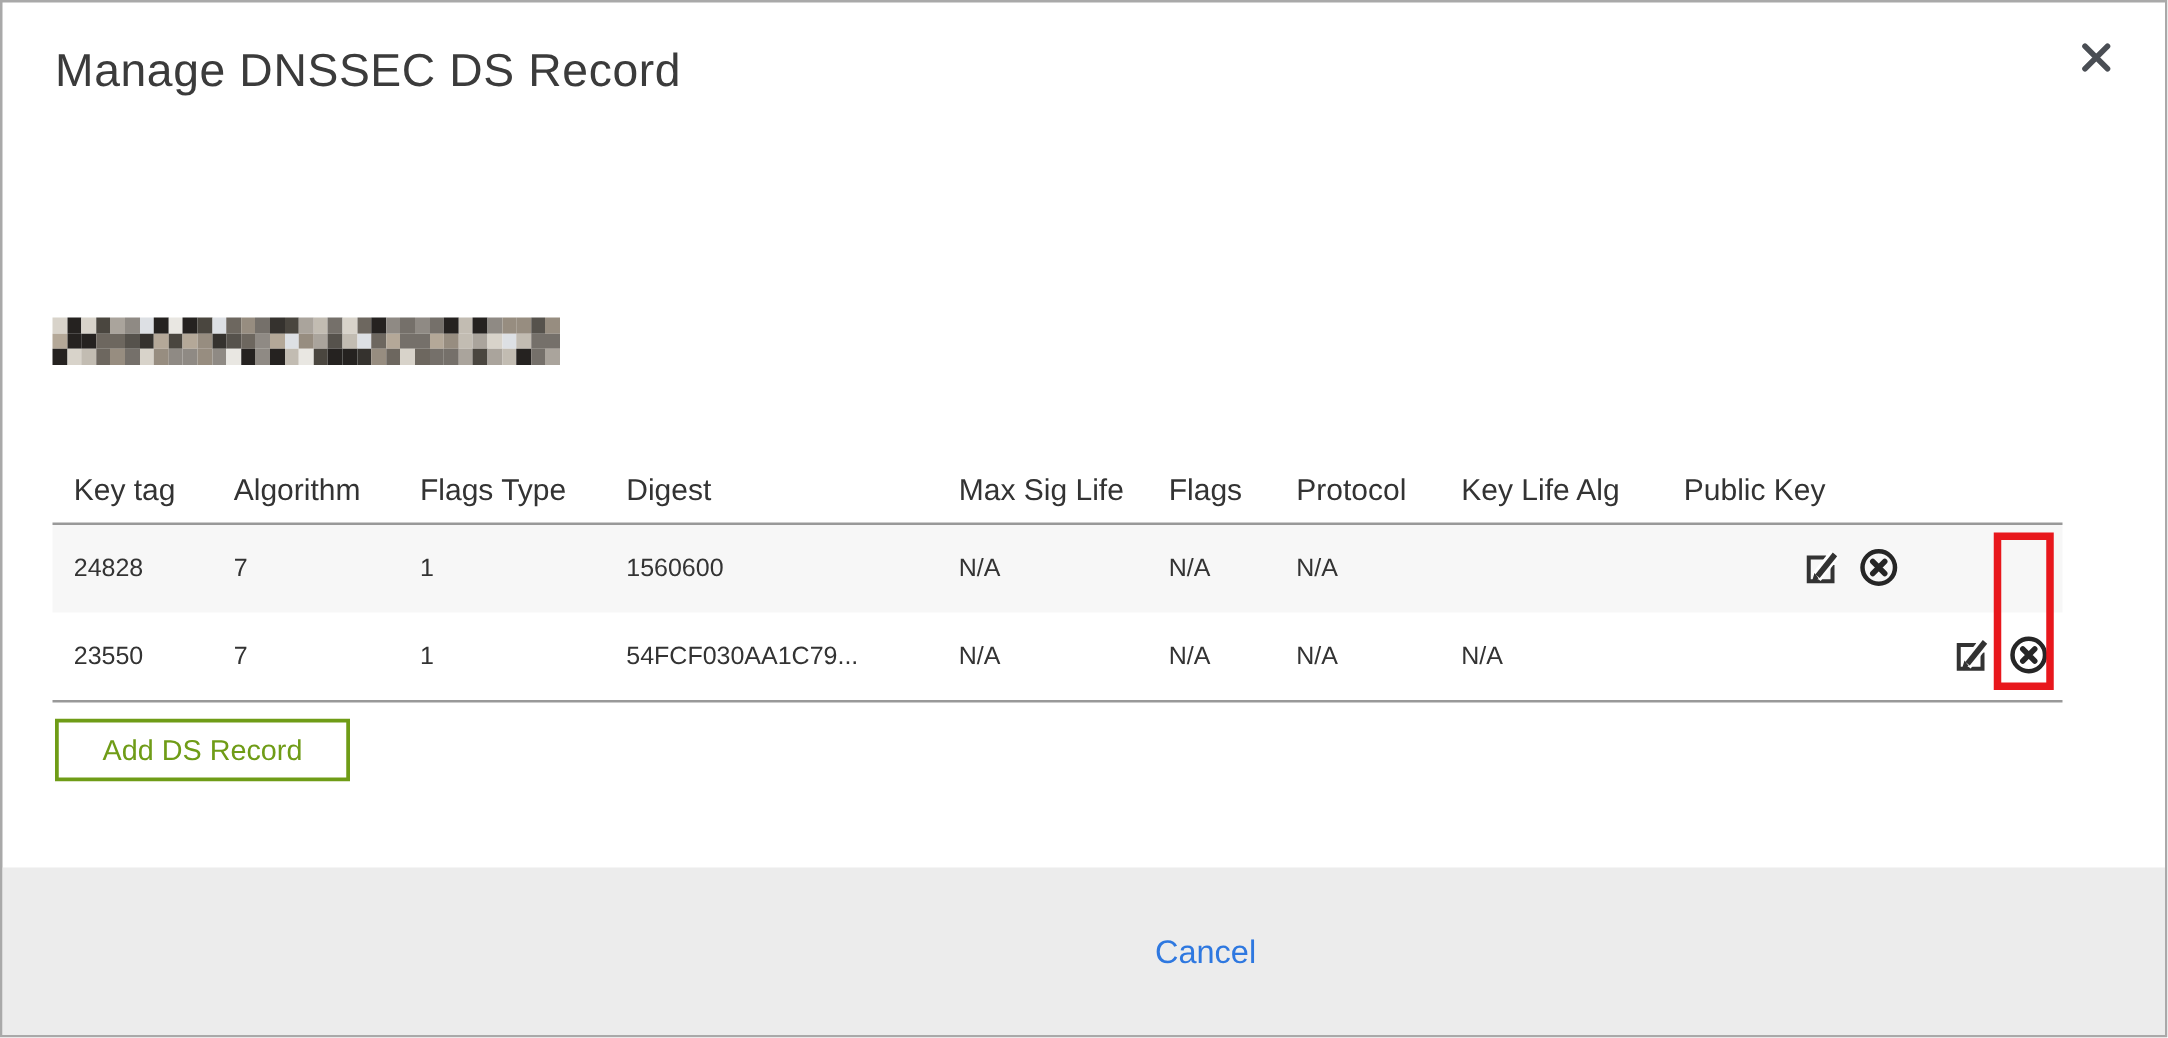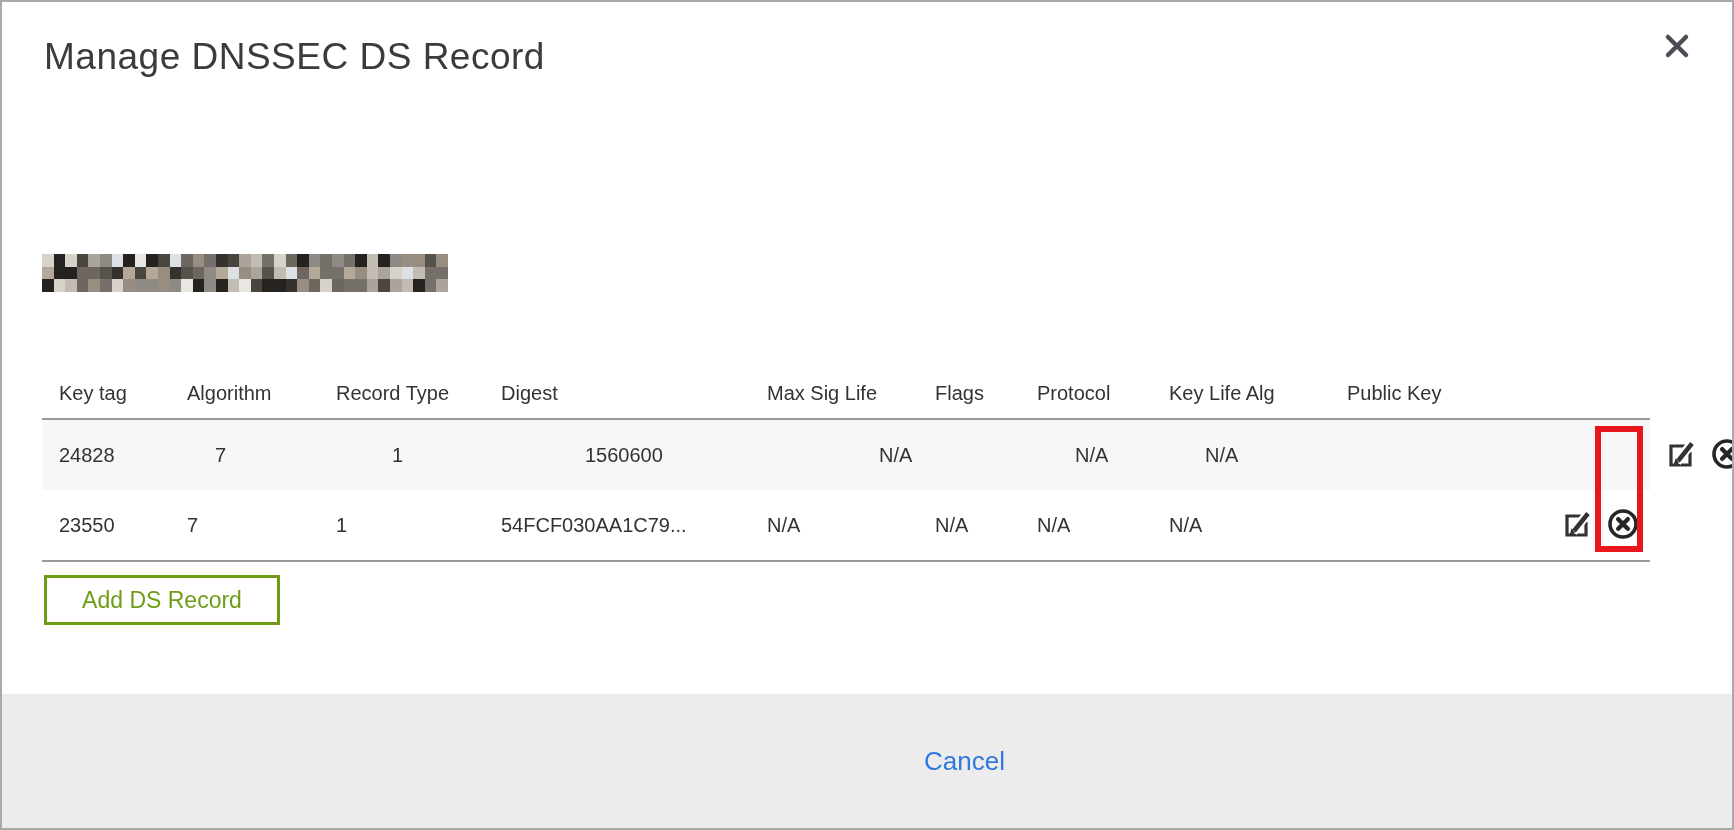--- a/index.html
+++ b/index.html
@@ -64,31 +64,31 @@
     width: 1608px;
   }
   .t-row {
     display: grid;
     grid-template-columns: 128px 149px 165px 266px 168px 102px 132px 178px 200px 1fr;
     align-items: center;
   }
   .t-head {
     height: 52px;
     border-bottom: 2px solid #999;
-    font-size: 20px;
+    font-size: 24px;
     color: #333;
   }
   .t-head > div { padding-left: 17px; }
   .t-body-row {
     height: 70px;
     font-size: 20px;
     color: #333;
   }
   .t-body-row > div { padding-left: 17px; }
-  .t-body-row.alt { background: #f7f7f7; gap: 28px; }
+  .t-body-row.alt { background: #f7f7f7; }
   .t-bottom-border { border-top: 2px solid #999; }
 
   .actions-cell {
     display: flex;
     justify-content: flex-end;
     align-items: center;
     gap: 13px;
     padding-left: 0 !important;
     padding-right: 10px;
     height: 100%;
@@ -280,21 +280,21 @@
       <div style="background: rgb(37, 34, 32);"></div>
       <div style="background: rgb(117, 112, 106);"></div>
       <div style="background: rgb(170, 164, 156);"></div>
     </div>
 
 
   <div class="ds-table">
     <div class="t-row t-head">
       <div>Key tag</div>
       <div>Algorithm</div>
-      <div>Record Type</div>
+      <div>Flags Type</div>
       <div>Digest</div>
       <div>Max Sig Life</div>
       <div>Flags</div>
       <div>Protocol</div>
       <div>Key Life Alg</div>
       <div>Public Key</div>
       <div></div>
     </div>
 
     <div class="t-row t-body-row alt">

